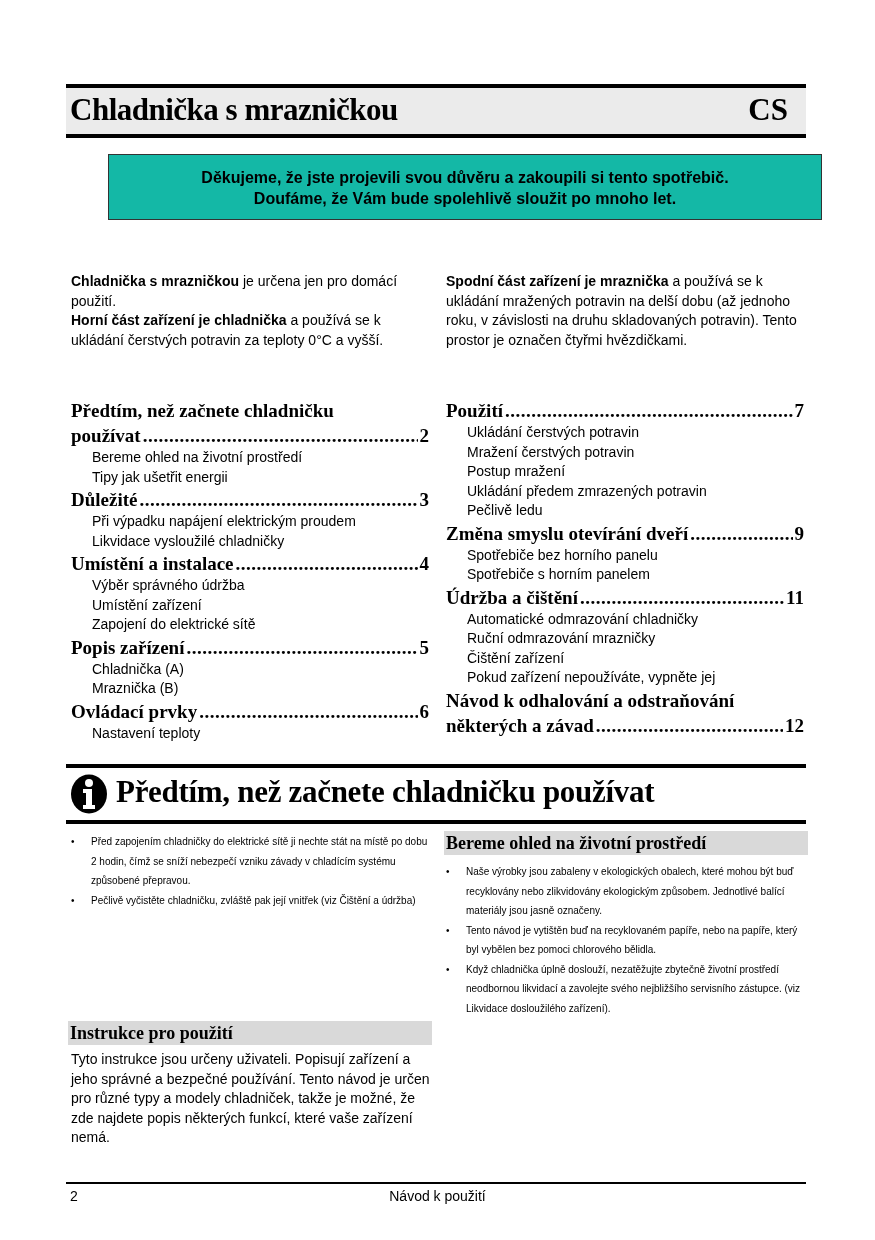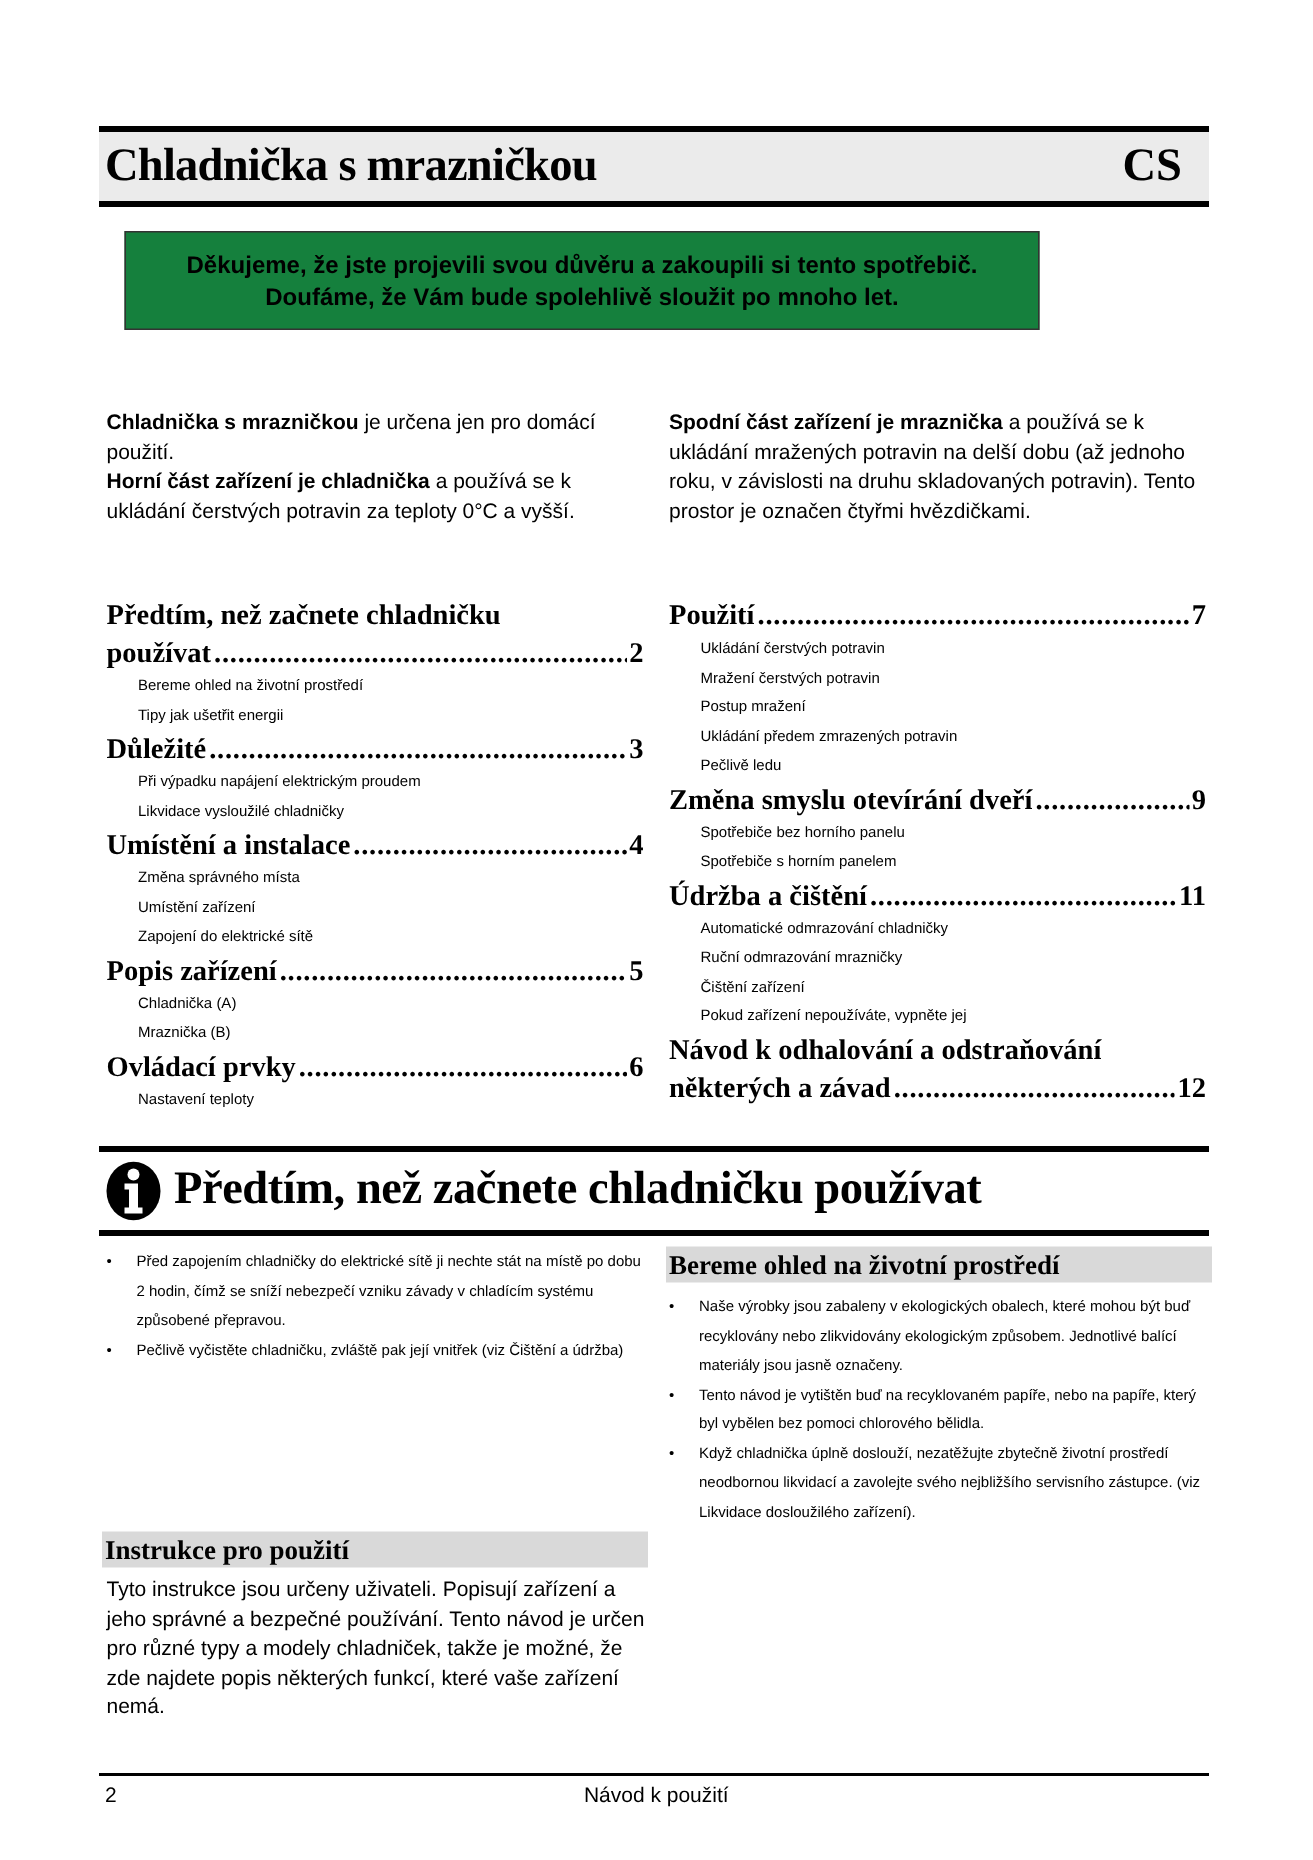--- a/index.html
+++ b/index.html
@@ -7,43 +7,43 @@
   .serif { font-family:"Liberation Serif","DejaVu Serif",serif; }
   .sans { font-family:"Liberation Sans","DejaVu Sans",sans-serif; }
 
   
   .banner { position:absolute; left:66px; top:84px; width:740px; height:46px;
     border-top:4px solid #000; border-bottom:4px solid #000; background:#ebebeb; }
   .banner-title { position:absolute; left:4px; top:4px; font-size:31px; font-weight:bold; letter-spacing:-0.5px; }
   .banner-lang { position:absolute; right:18px; top:4px; font-size:31px; font-weight:bold; }
 
   
-  .thanks { position:absolute; left:83px; top:154px; width:610px; height:66px;
-    border:1.5px solid #333; background:#15803d; text-align:center; box-sizing:border-box; }
+  .thanks { position:absolute; left:108px; top:154px; width:714px; height:66px;
+    border:1.5px solid #333; background:#14b8a6; text-align:center; box-sizing:border-box; }
   .thanks p { margin:0; font-size:16px; font-weight:bold; line-height:21px; }
   .thanks p:first-child { margin-top:12px; }
 
   
   .intro { position:absolute; top:262px; width:365px; font-size:14px; line-height:19.5px;margin-top:10px; }
   .intro-left { left:71px; }
   .intro-right { left:446px; }
   .intro b { font-weight:bold; }
 
   
   .toc { position:absolute; top:398px; width:358px; }
   .toc-left { left:71px; }
   .toc-right { left:446px; }
   .toc-h { font-size:19px; font-weight:bold; line-height:25px; display:flex; align-items:baseline; }
   .toc-h .t { white-space:nowrap; }
   .toc-h .dots { flex:1; overflow:hidden; white-space:nowrap; margin:0 2px; }
   .toc-h .dots::after { content:"........................................................................................................................"; letter-spacing:0.5px; }
   .toc-h .pg { white-space:nowrap; }
   .toc-h.multi { display:block; }
   .toc-h.multi .line2 { display:flex; align-items:baseline; }
-  .toc-sub { font-size:10px; line-height:19.5px; padding-left:21px; }
+  .toc-sub { font-size:14px; line-height:19.5px; padding-left:21px; }
 
   
   .sec { position:absolute; left:66px; top:764px; width:740px; height:52px;
     border-top:4px solid #000; border-bottom:4px solid #000; }
   .sec-icon { position:absolute; left:4px; top:6px; width:38px; height:40px; }
   .sec-title { position:absolute; left:50px; top:6px; font-size:31px; font-weight:bold; letter-spacing:-0.3px; }
 
   
   .col { position:absolute; top:832px; width:362px; font-size:10px; line-height:19.5px; }
   .col-left { left:71px; }
@@ -100,21 +100,21 @@
       <span class="dots"></span>
       <span class="pg">3</span>
     </div>
     <div class="toc-sub sans">Při výpadku napájení elektrickým proudem</div>
     <div class="toc-sub sans">Likvidace vysloužilé chladničky</div>
     <div class="toc-h serif">
       <span class="t">Umístění a instalace</span>
       <span class="dots"></span>
       <span class="pg">4</span>
     </div>
-    <div class="toc-sub sans">Změna správného místa</div>
+    <div class="toc-sub sans">Výběr správného údržba</div>
     <div class="toc-sub sans">Umístění zařízení</div>
     <div class="toc-sub sans">Zapojení do elektrické sítě</div>
     <div class="toc-h serif">
       <span class="t">Popis zařízení</span>
       <span class="dots"></span>
       <span class="pg">5</span>
     </div>
     <div class="toc-sub sans">Chladnička (A)</div>
     <div class="toc-sub sans">Mraznička (B)</div>
     <div class="toc-h serif">

